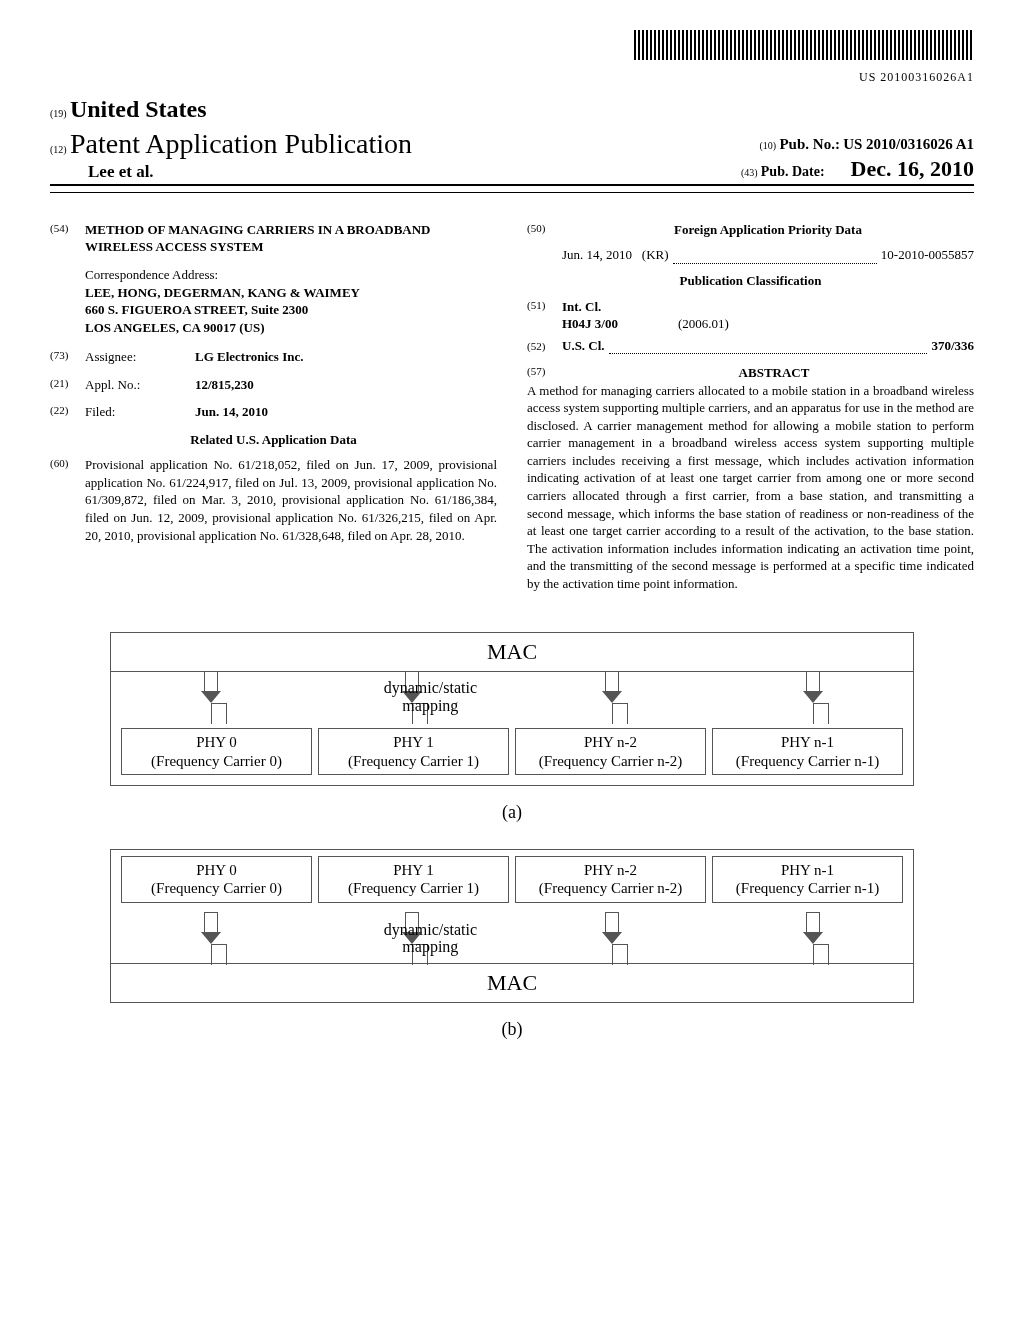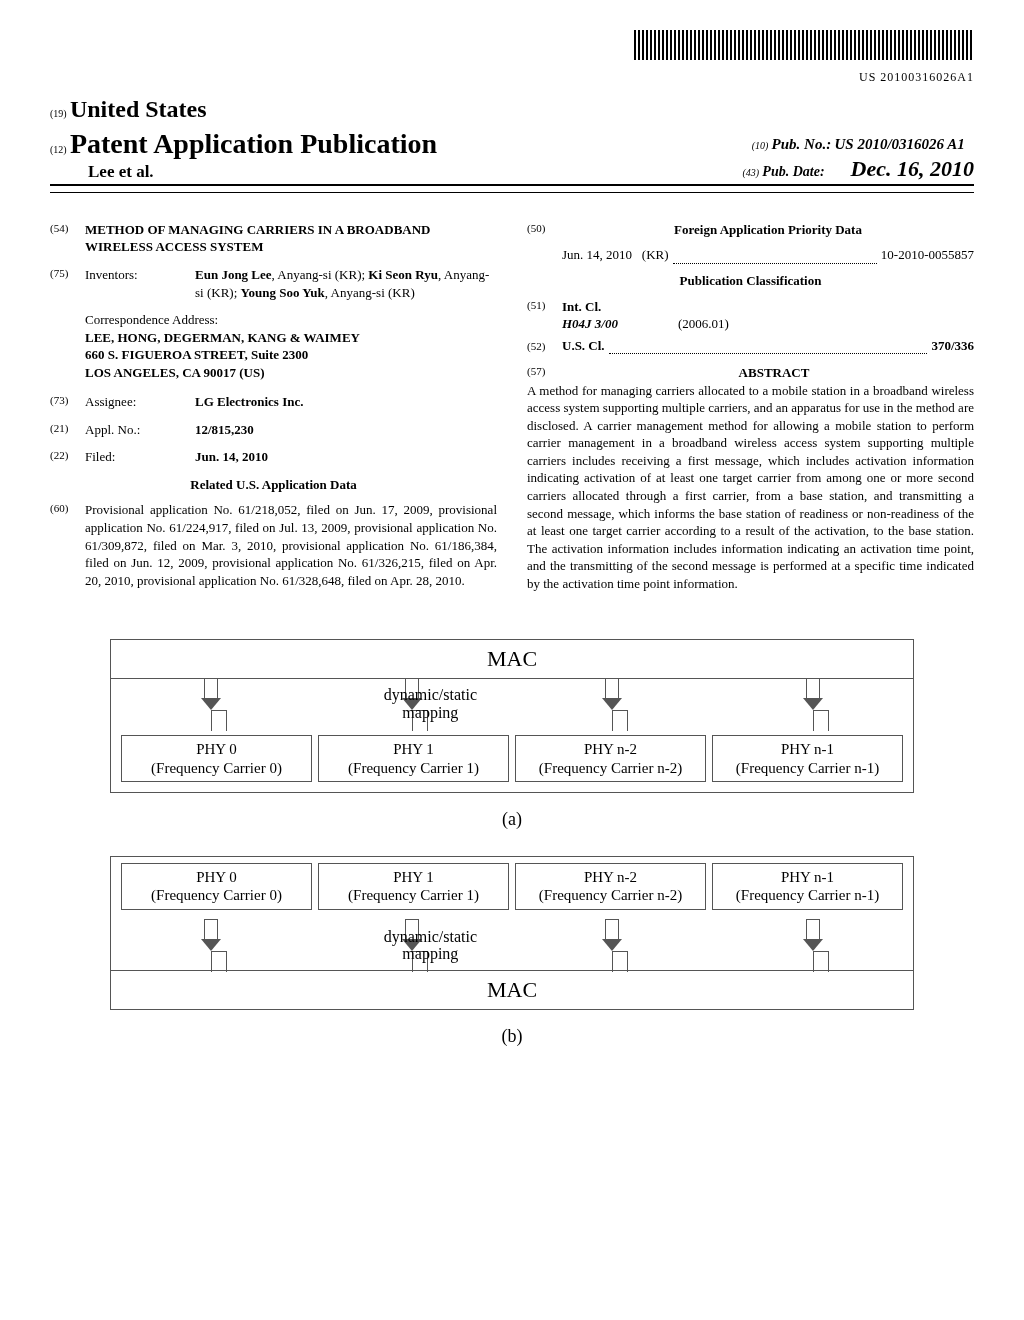--- a/index.html
+++ b/index.html
@@ -29,39 +29,38 @@
       letter-spacing: 1px;
       margin-top: 2px;
     }
     .header-country {
       font-size: 24px;
       font-weight: bold;
       margin-bottom: 2px;
     }
     .header-pub {
       font-size: 28px;
-      font-weight: bold;
+      font-weight: normal;
       margin-bottom: 2px;
     }
     .header-row {
       display: flex;
       justify-content: space-between;
       align-items: flex-end;
       border-bottom: 2px solid #000;
       margin-bottom: 6px;
     }
     .header-left .authors {
       font-size: 17px;
       font-weight: bold;
       margin-left: 38px;
       margin-top: -2px;
     }
     .header-right {
-      text-align: center;
-      font-style: italic;
+      text-align: right;
     }
     .inid {
       font-size: 10px;
       vertical-align: baseline;
     }
     .pub-no {
       font-size: 15px;
       font-weight: bold;
     }
     .pub-date-val {
@@ -198,27 +197,20 @@
 <hr class="thin">
 
 <div class="columns">
 
   <div class="col">
     <div class="field-row">
       <div class="field-num">(54)</div>
       <div class="field-val title-text">METHOD OF MANAGING CARRIERS IN A BROADBAND WIRELESS ACCESS SYSTEM</div>
     </div>
 
-    <div class="field-row">
-      <div class="field-num">(75)</div>
-      <div class="field-label">Inventors:</div>
-      <div class="field-val">
-        <b>Eun Jong Lee</b>, Anyang-si (KR); <b>Ki Seon Ryu</b>, Anyang-si (KR); <b>Young Soo Yuk</b>, Anyang-si (KR)
-      </div>
-    </div>
 
     <div class="indent" style="margin-bottom:12px;">
       <div>Correspondence Address:</div>
       <div class="bold">LEE, HONG, DEGERMAN, KANG &amp; WAIMEY</div>
       <div class="bold">660 S. FIGUEROA STREET, Suite 2300</div>
       <div class="bold">LOS ANGELES, CA 90017 (US)</div>
     </div>
 
     <div class="field-row">
       <div class="field-num">(73)</div>
@@ -258,21 +250,21 @@
       <span>10-2010-0055857</span>
     </div>
 
     <div class="center-heading">Publication Classification</div>
 
     <div style="display:flex;">
       <div class="field-num">(51)</div>
       <div class="bold">Int. Cl.</div>
     </div>
     <div style="margin-left:35px; display:flex; gap: 60px; margin-bottom: 4px;">
-      <span class="bold" style="font-style:italic;">H04J 3/00</span>
+      <span class="bold" style="">H04J 3/00</span>
       <span>(2006.01)</span>
     </div>
 
     <div class="cl-row">
       <span class="field-num" style="margin-left:-35px;">(52)</span>
       <span class="bold">U.S. Cl.</span>
       <span class="dotted-fill"></span>
       <span class="bold">370/336</span>
     </div>
 

